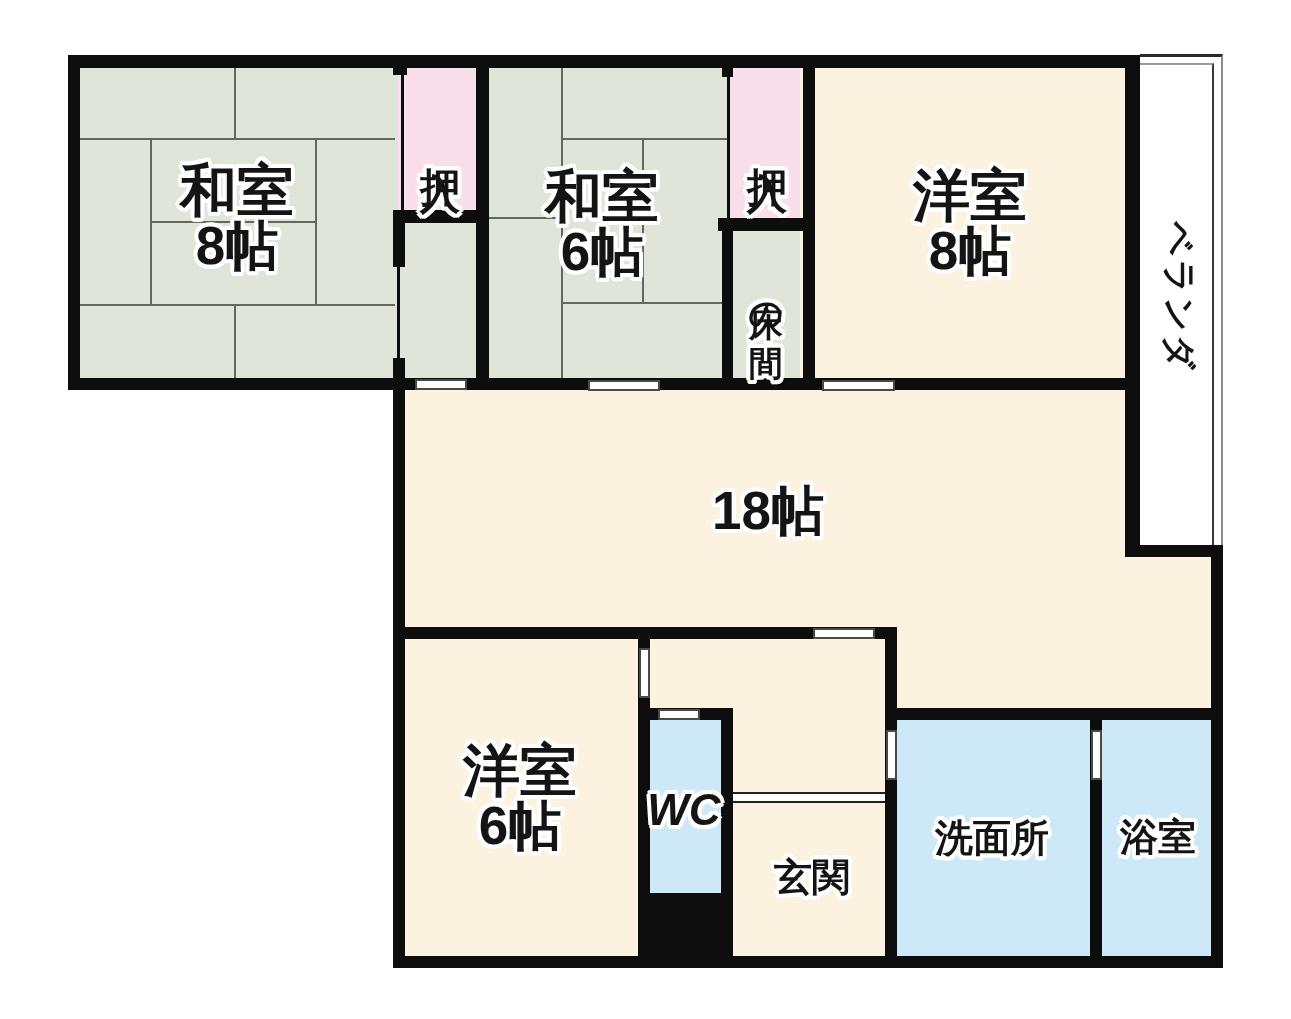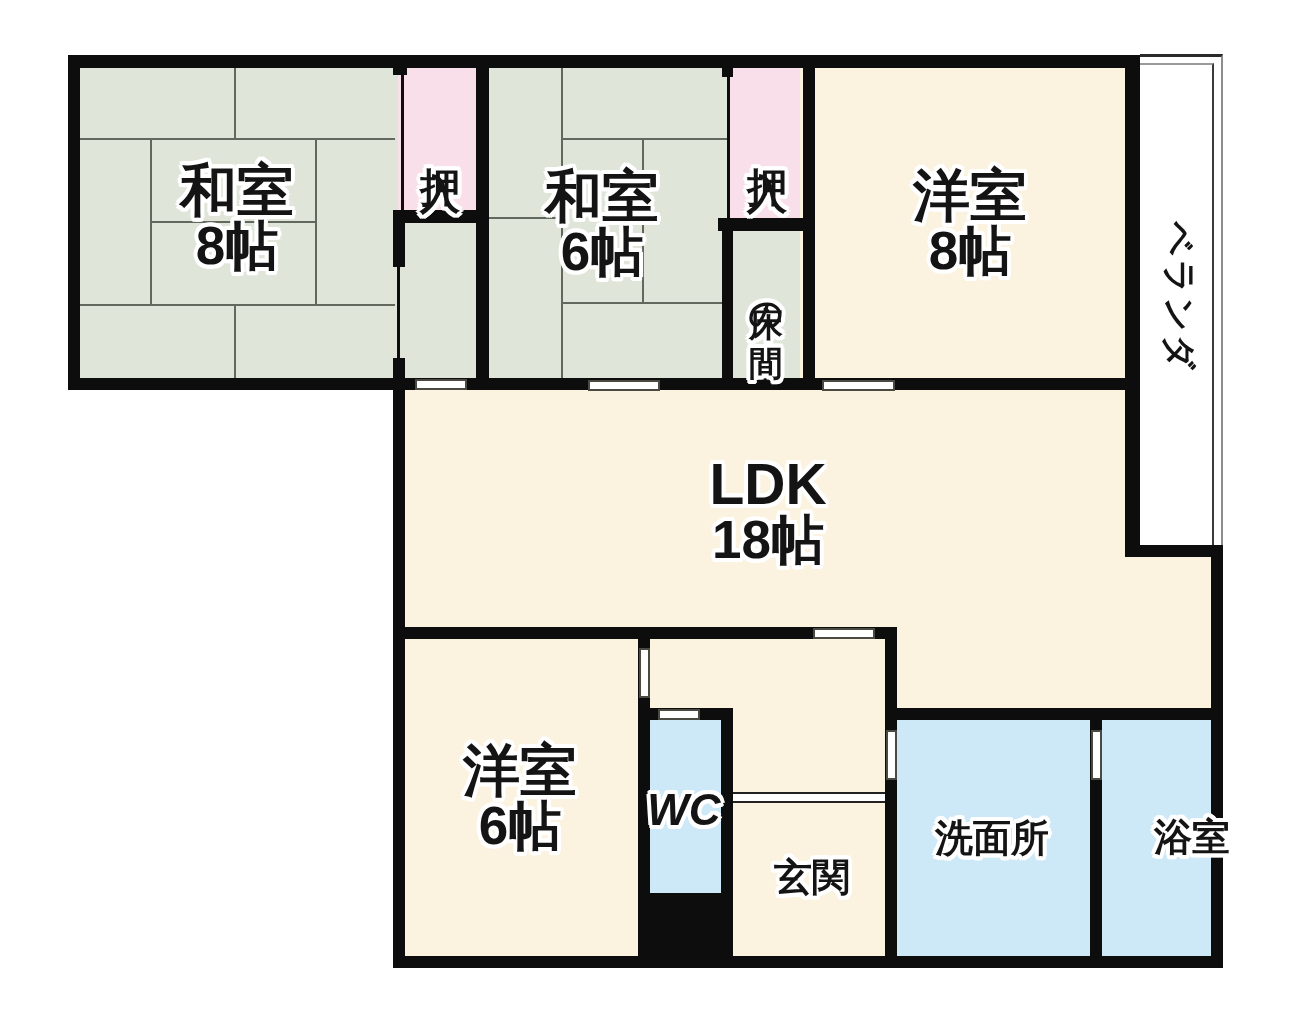--- a/index.html
+++ b/index.html
@@ -113,29 +113,28 @@
   </div>
   <div class="lbl big" style="left:602px;top:223px;">
     <div>和室</div>
     <div class="sub">6帖</div>
   </div>
   <div class="lbl big" style="left:970px;top:222px;">
     <div>洋室</div>
     <div class="sub">8帖</div>
   </div>
   <div class="lbl big" style="left:768px;top:511px;">
-    <div>LDK</div>
     <div class="sub">18帖</div>
   </div>
   <div class="lbl big" style="left:520px;top:797px;">
     <div>洋室</div>
     <div class="sub">6帖</div>
   </div>
   <div class="lbl vert" style="left:440px;top:140px;">押入</div>
   <div class="lbl vert" style="left:767px;top:140px;">押入</div>
   <div class="lbl vert-sm" style="left:766px;top:300px;">床の間</div>
   <div class="lbl wc-size" style="left:684px;top:810px;font-style:italic;">WC</div>
   <div class="lbl sm" style="left:812px;top:877px;">玄関</div>
   <div class="lbl sm" style="left:992px;top:838px;">洗面所</div>
-  <div class="lbl sm" style="left:1192px;top:837px;">浴室</div>
+  <div class="lbl sm" style="left:1158px;top:837px;">浴室</div>
   <div class="lbl rot" style="left:1180px;top:297px;">ベランダ</div>
 
 </div>
 
 </body></html>

